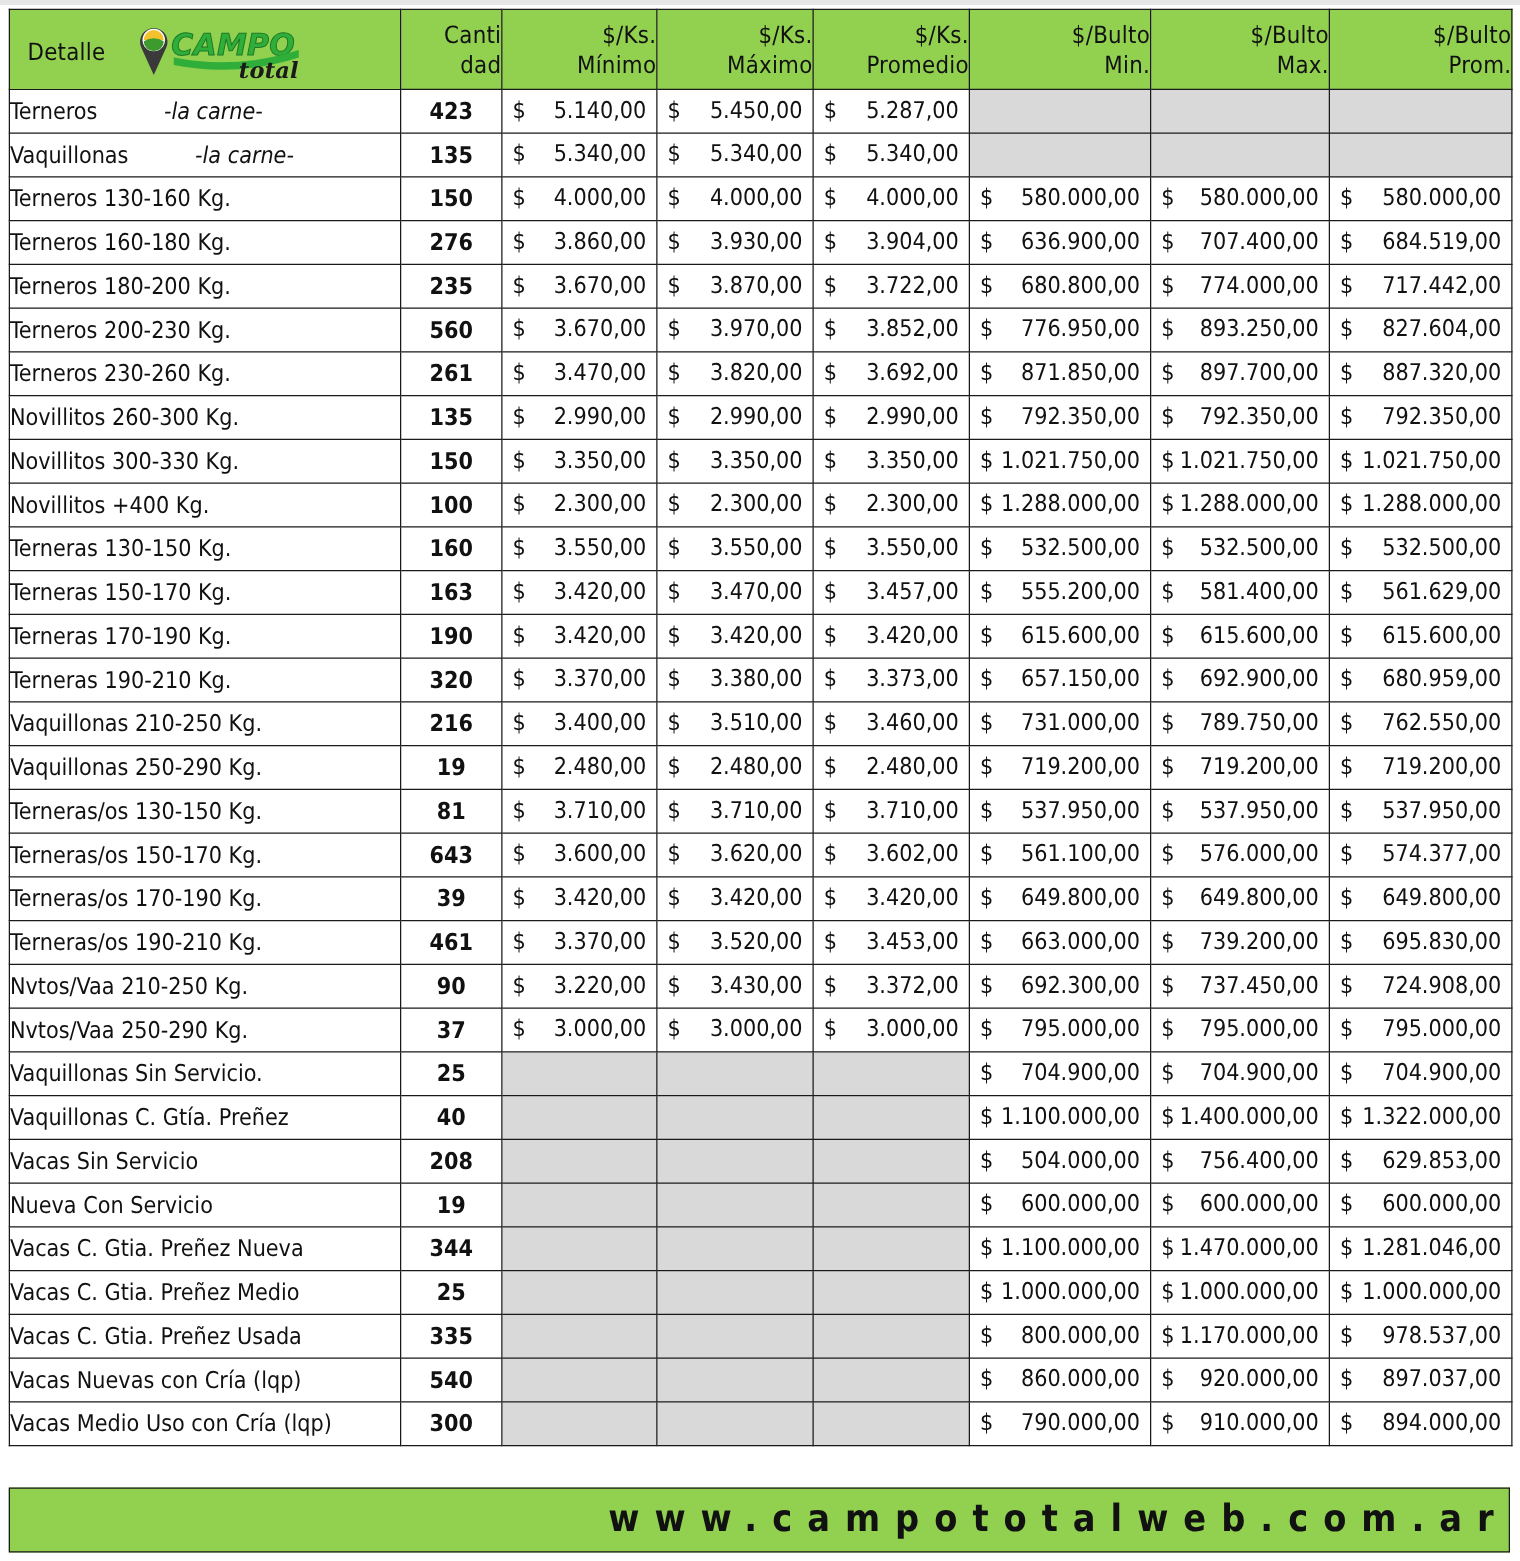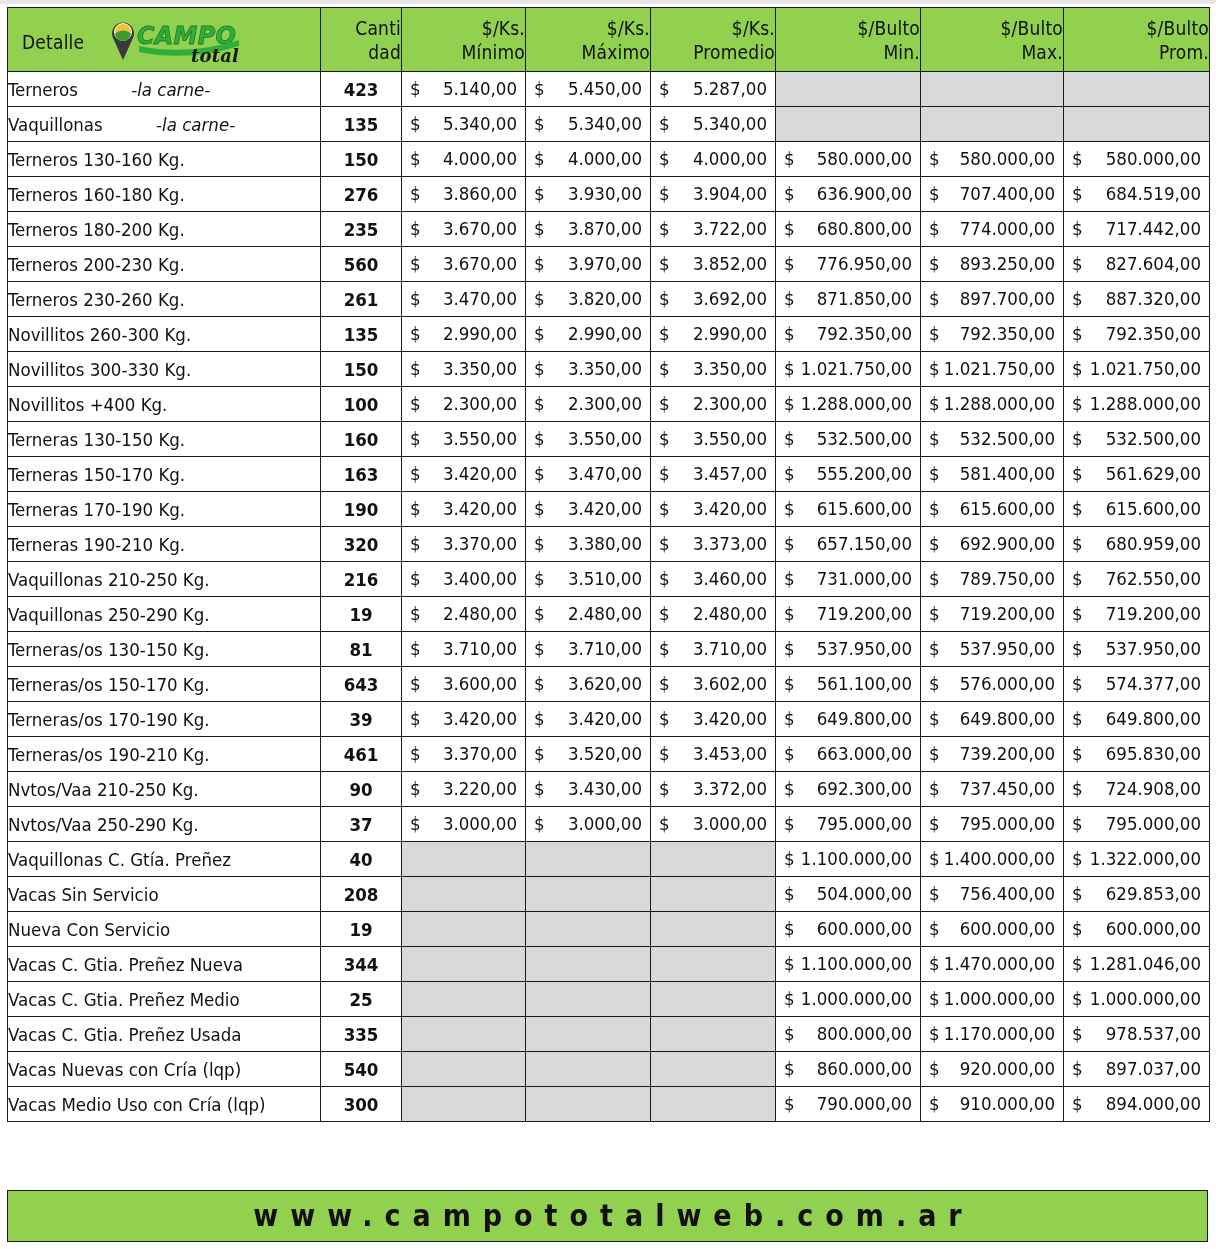--- a/index.html
+++ b/index.html
@@ -14,21 +14,21 @@
   th.detalle .lbl { position:absolute; left:14px; top:22px; font-size:19px; }
   .logo { position:absolute; left:101px; top:8px; width:140px; height:50px; }
   td { height:34px; font-size:18.5px; white-space:nowrap; }
   td.name { padding-left:4px; text-align:left; }
   td.name i { font-style:italic;margin-left:48px; }
   td.qty { text-align:center;font-weight:bold; }
   td.money { position:relative; }
   td.money .cur { position:absolute; left:8px; top:6px; }
   td.money .amt { position:absolute; right:8px; top:6px; }
   td.empty { background:#d9d9d9; }
-  .footer { position:absolute; left:7px; top:1190px; width:1199px; height:50px; background:#92d050; border:1.5px solid #1a1a1a; text-align:center; }
+  .footer { position:absolute; left:7px; top:1190px; width:1199px; height:50px; background:#92d050; border:1.5px solid #1a1a1a; text-align:right; }
   .footer span { display:inline-block; font-size:30px; font-weight:bold; letter-spacing:12px; line-height:50px; color:#111; padding-left:12px; }
   col.c0 { width:313px; } col.c1 { width:81px; } col.c2 { width:124px; } col.c3 { width:125px; } col.c4 { width:125px; }
   col.c5 { width:145px; } col.c6 { width:143px; } col.c7 { width:146px; }
 </style>
 </head>
 <body>
 
 <div class="frame">
   <table class="grid">
     <colgroup>
@@ -680,20 +680,39 @@
           <td class="money">
             <span class="cur">$</span>
             <span class="amt">795.000,00</span>
           </td>
           <td class="money">
             <span class="cur">$</span>
             <span class="amt">795.000,00</span>
           </td>
         </tr>
         <tr>
+          <td class="name"><span>Vaquillonas Sin Servicio.</span></td>
+          <td class="qty">25</td>
+          <td class="empty"></td>
+          <td class="empty"></td>
+          <td class="empty"></td>
+          <td class="money">
+            <span class="cur">$</span>
+            <span class="amt">704.900,00</span>
+          </td>
+          <td class="money">
+            <span class="cur">$</span>
+            <span class="amt">704.900,00</span>
+          </td>
+          <td class="money">
+            <span class="cur">$</span>
+            <span class="amt">704.900,00</span>
+          </td>
+        </tr>
+        <tr>
           <td class="name"><span>Vaquillonas C. Gtía. Preñez</span></td>
           <td class="qty">40</td>
           <td class="empty"></td>
           <td class="empty"></td>
           <td class="empty"></td>
           <td class="money">
             <span class="cur">$</span>
             <span class="amt">1.100.000,00</span>
           </td>
           <td class="money">

